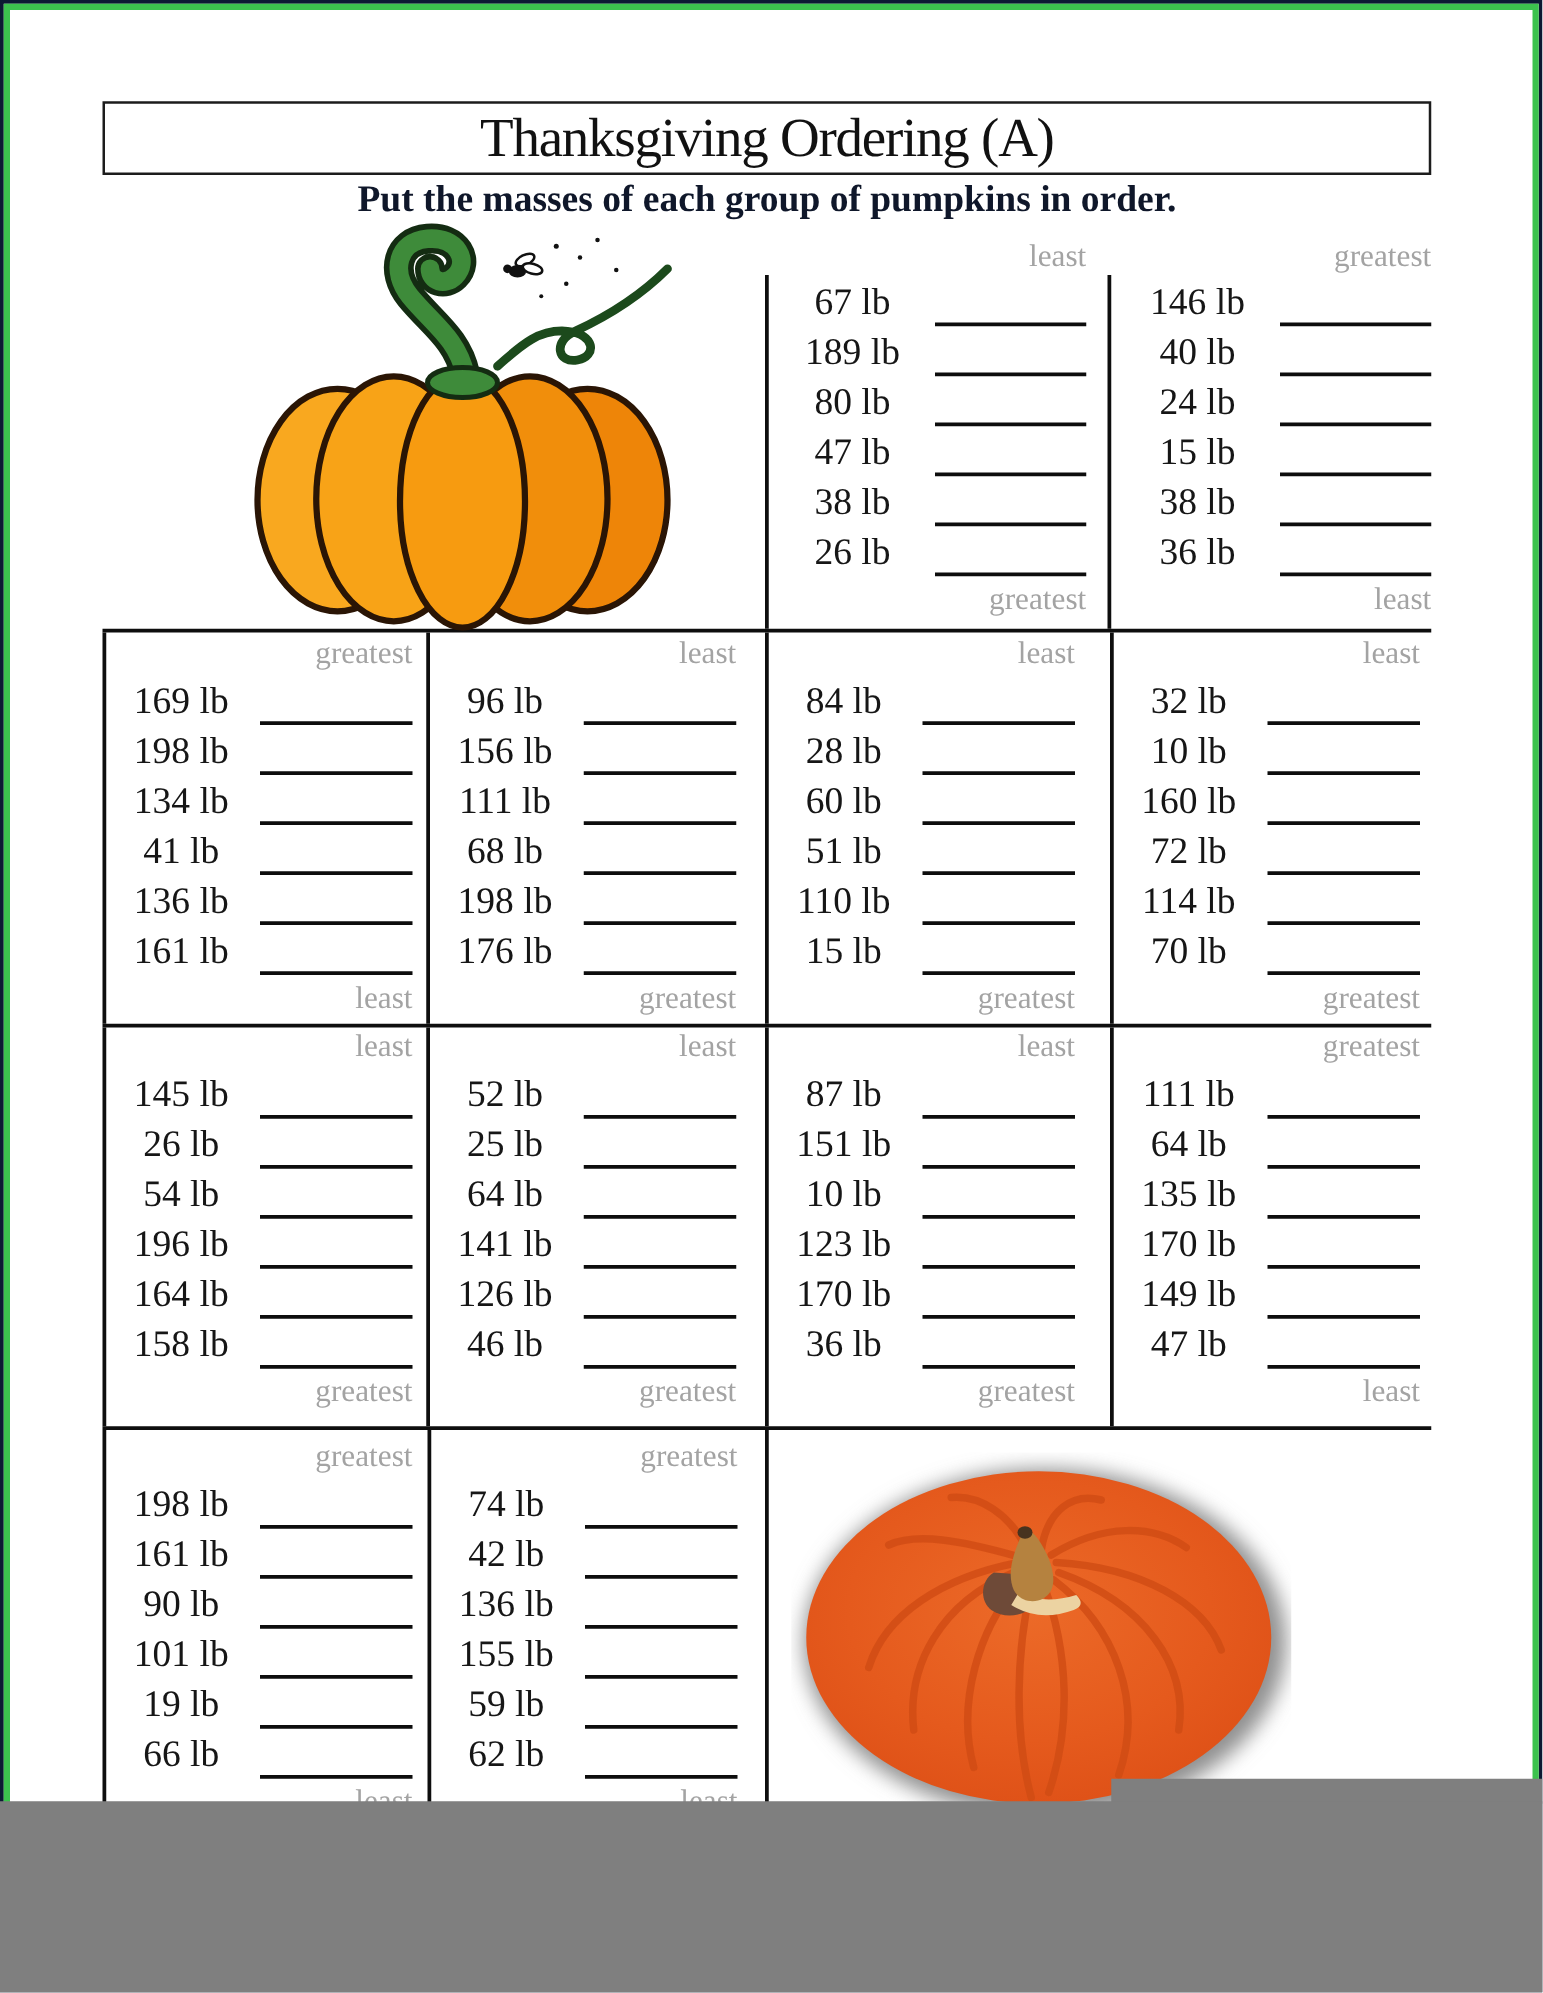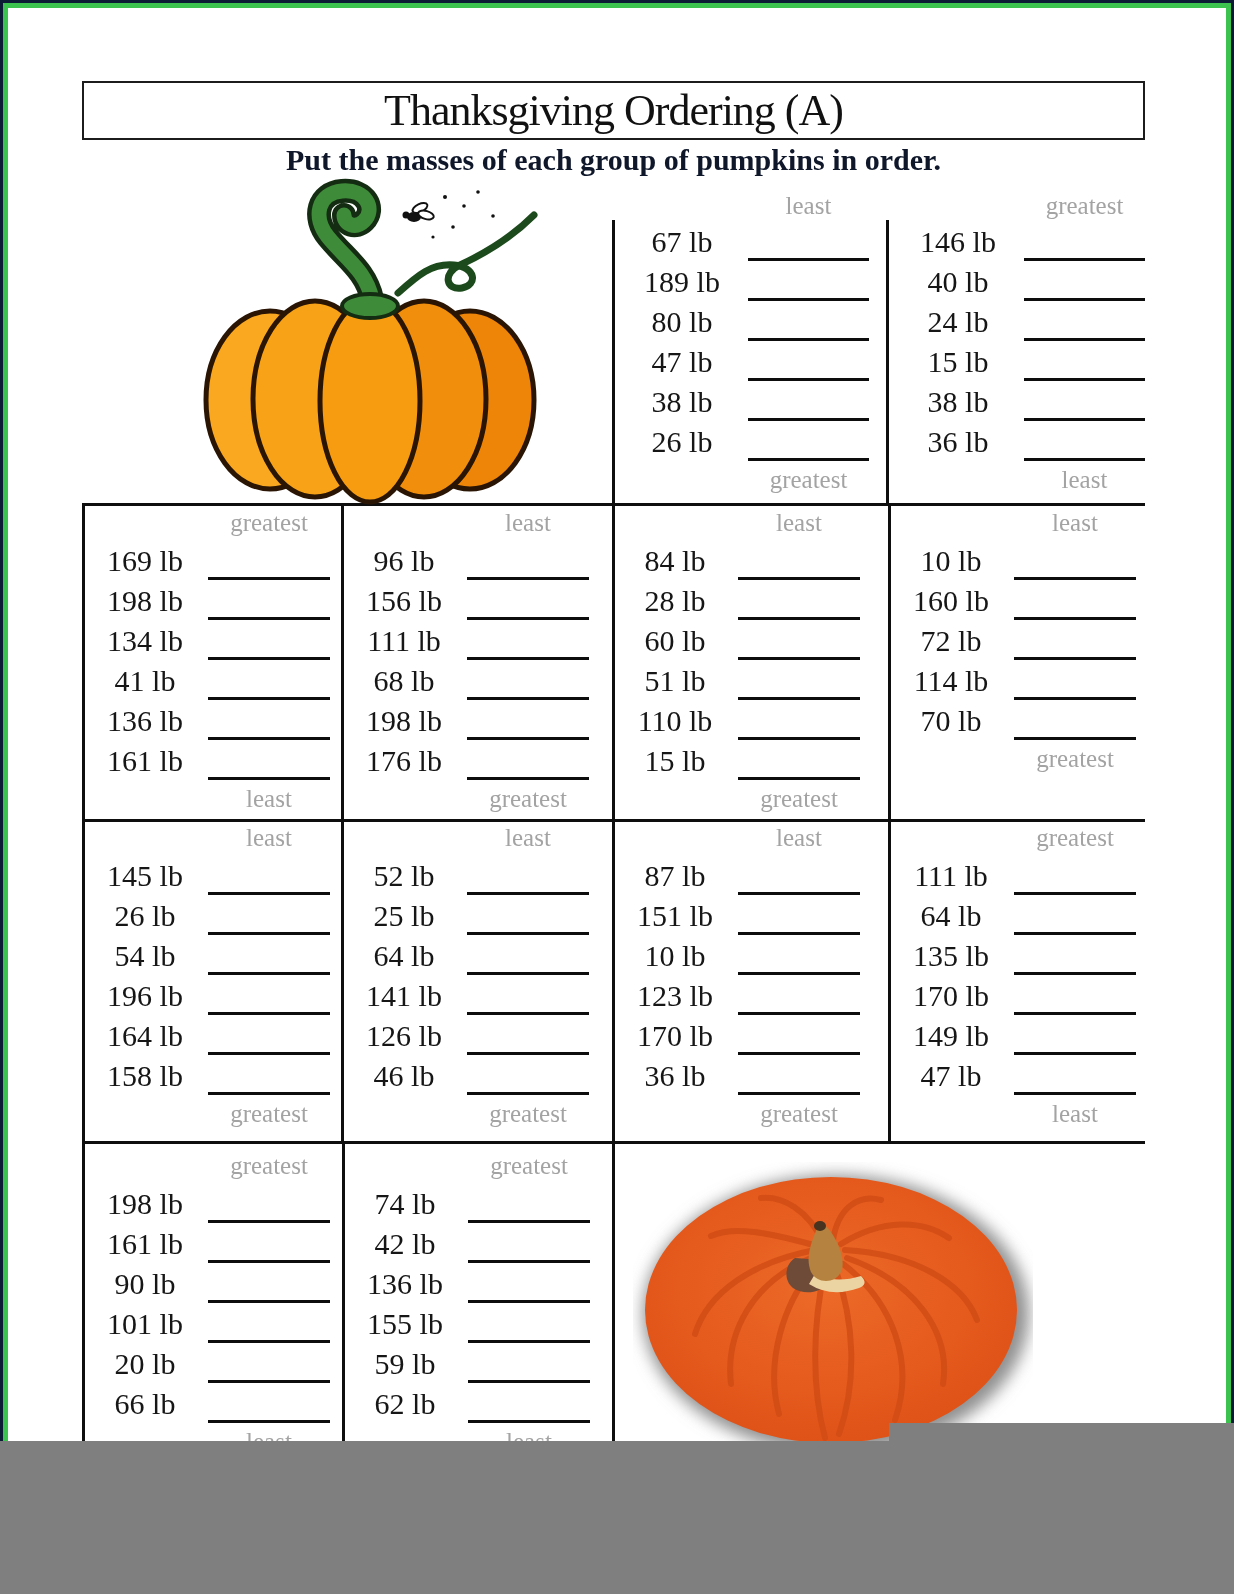--- a/index.html
+++ b/index.html
@@ -14,21 +14,21 @@
     border:2px solid #1c1c1c;box-sizing:border-box;display:flex;align-items:center;justify-content:center;
   }
   .title-text{font-size:44px;color:#111;letter-spacing:-1px;white-space:nowrap;}
   .subtitle{
     position:absolute;left:82px;top:143px;width:1063px;text-align:center;
     font-size:30px;font-weight:bold;color:#0f172a;
   }
   .hline{position:absolute;left:82px;width:1063px;height:3px;background:#0e0e0e;}
   .vline{position:absolute;width:3px;background:#0e0e0e;}
   .group{position:absolute;}
-  .hdr,.ftr{color:#a3a3a3;font-size:25px;height:36px;line-height:36px;text-align:center;
+  .hdr,.ftr{color:#a3a3a3;font-size:25px;height:36px;line-height:36px;text-align:right;
     margin-left:126px;width:122px;}
   .group-top .hdr{height:32px;line-height:32px;}
   .group-top .hdr,.group-top .ftr{margin-left:136px;width:121px;}
   .item{position:relative;height:40px;}
   .num{position:absolute;left:0;top:0;width:126px;height:40px;line-height:40px;
     text-align:center;font-size:30px;color:#161616;white-space:nowrap;}
   .group-top .num{width:140px;}
   .blank{position:absolute;left:126px;bottom:1px;width:122px;height:0;border-bottom:3px solid #0d0d0d;}
   .group-top .blank{left:136px;width:121px;}
   .pumpkin-svg{position:absolute;z-index:1;}
@@ -230,20 +230,24 @@
     </div>
     <div class="item">
       <span class="num">15 lb</span>
       <div class="blank"></div>
     </div>
     <div class="ftr">greatest</div>
   </section>
 <section class="group group-row" style="left:888px;top:505px;width:257px;">
     <div class="hdr">least</div>
     <div class="item">
+      <span class="num">32 lb</span>
+      <div class="blank"></div>
+    </div>
+    <div class="item">
       <span class="num">10 lb</span>
       <div class="blank"></div>
     </div>
     <div class="item">
       <span class="num">160 lb</span>
       <div class="blank"></div>
     </div>
     <div class="item">
       <span class="num">72 lb</span>
       <div class="blank"></div>
@@ -382,21 +386,21 @@
     </div>
     <div class="item">
       <span class="num">90 lb</span>
       <div class="blank"></div>
     </div>
     <div class="item">
       <span class="num">101 lb</span>
       <div class="blank"></div>
     </div>
     <div class="item">
-      <span class="num">20 lb</span>
+      <span class="num">19 lb</span>
       <div class="blank"></div>
     </div>
     <div class="item">
       <span class="num">66 lb</span>
       <div class="blank"></div>
     </div>
     <div class="ftr">least</div>
   </section>
 <section class="group group-row" style="left:342px;top:1148px;width:270px;">
     <div class="hdr">greatest</div>

